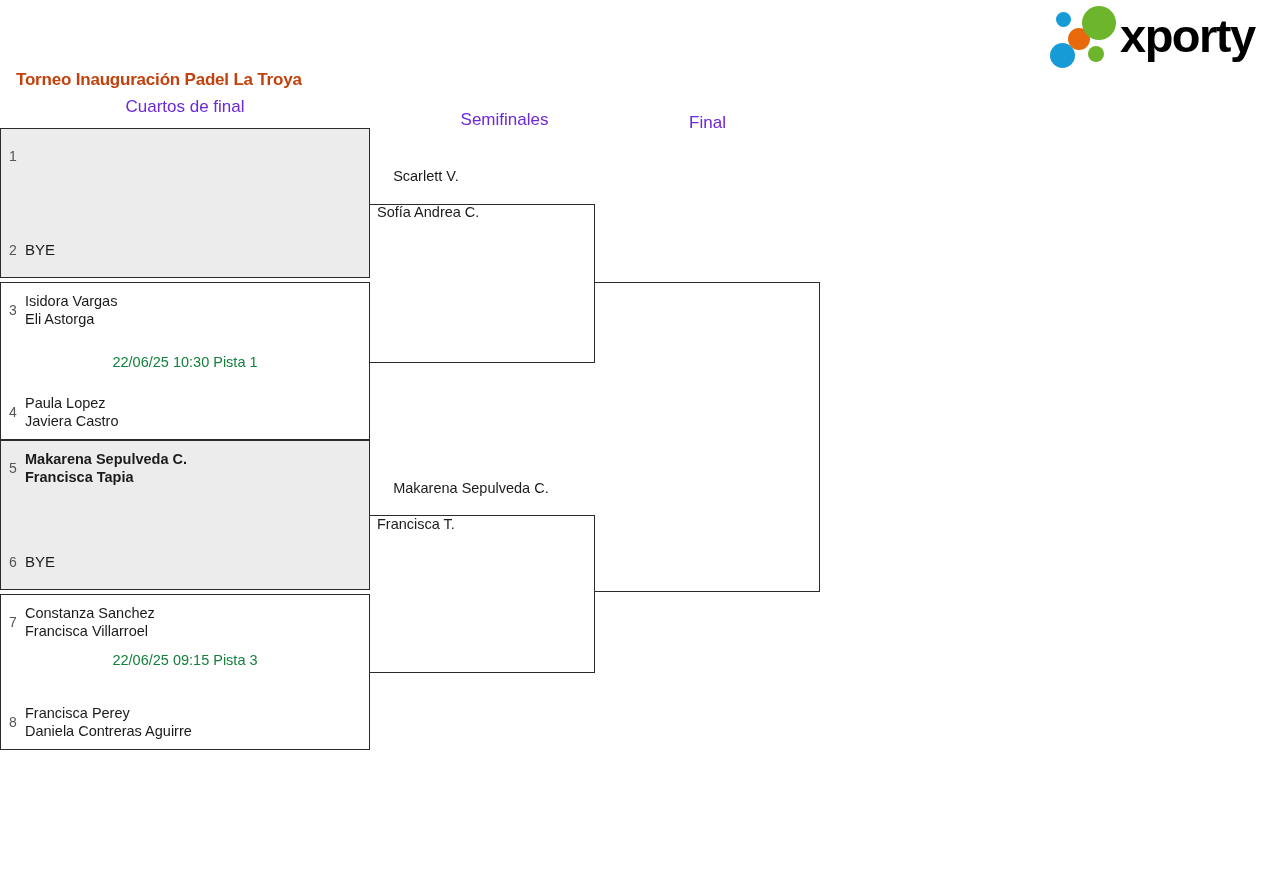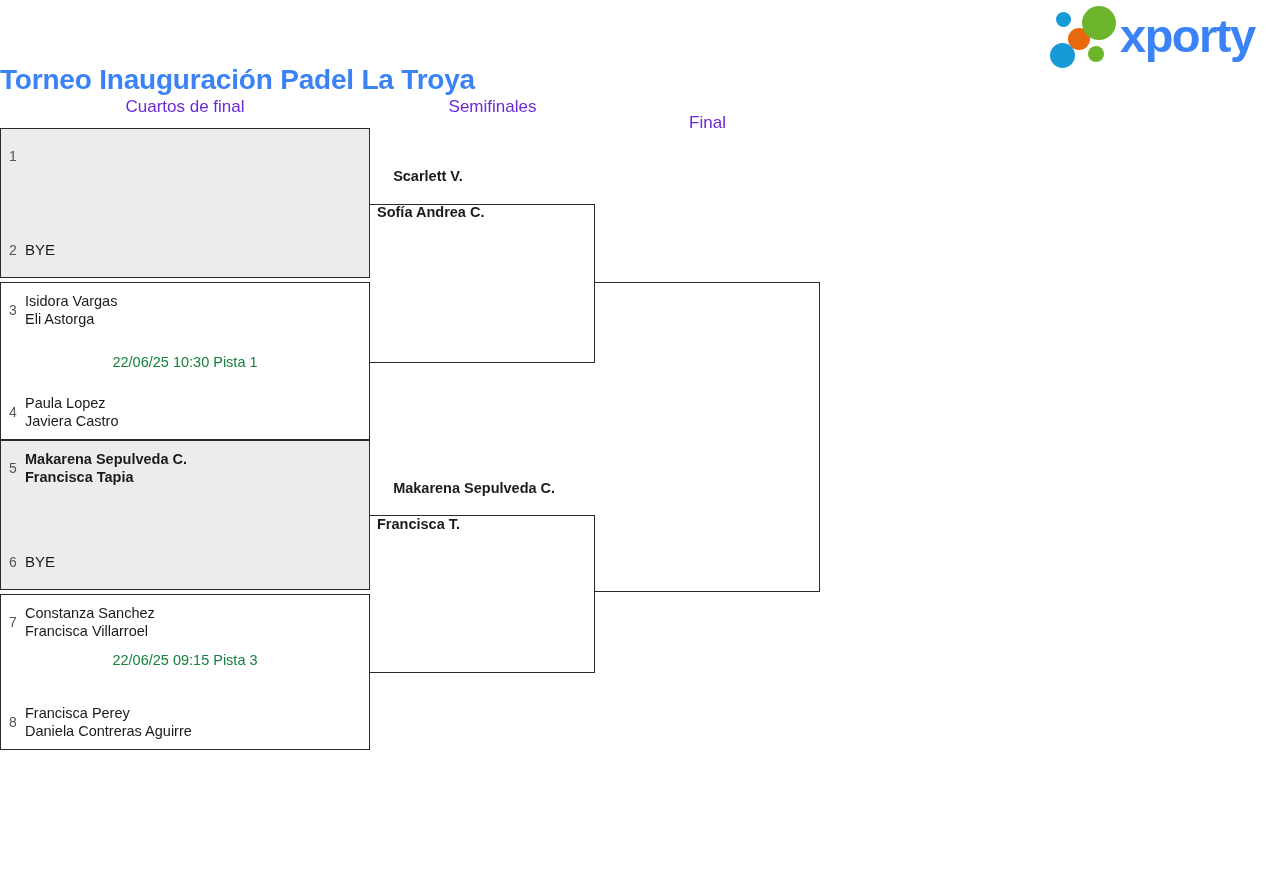--- a/index.html
+++ b/index.html
@@ -20,26 +20,27 @@
   
   #header {
     position: absolute;
     left: 0; top: 0;
     width: 1280px;
     height: 86px;
   }
   #title-block {
     position: absolute;
     left: 0; top: 2px;
-    font-size: 28px;
+    font-size: 17px;
     line-height: 31px;
     font-weight: 600;
     letter-spacing: -0.2px;
-    color: #3b82f6;
-    white-space: pre;
+    color: #c2410c;
+    white-space: pre;
+    padding-left: 16px;
   }
   #title-line1, #title-line2 { display: block; }
 
   
   #logo {
     position: absolute;
     left: 1048px; top: 4px;
     width: 228px; height: 64px;
   }
   .logo-dot { position: absolute; border-radius: 50%; }
@@ -60,21 +61,21 @@
   
   .round-header {
     position: absolute;
     top: 95px;
     font-size: 17px;
     line-height: 24px;
     text-align: center;
     color: #6d28d9;
   }
   #round-header-0 { left: 0px;   width: 370px; }
-  #round-header-1 { left: 380px; width: 225px; }
+  #round-header-1 { left: 392px; width: 225px; margin-top: 13px; }
   #round-header-2 { left: 595px; width: 225px; margin-top: 16px; }
 
   
   #bracket {
     position: absolute;
     left: 0; top: 0;
     width: 1280px; height: 883px;
   }
 
   
@@ -136,41 +137,40 @@
     background: transparent;
   }
 
   
   .advance-label {
     position: absolute;
     font-size: 14.5px;
     line-height: 18px;
     color: #1b1b1b;
     white-space: pre;
-    font-weight: bold;
   }
   .advance-label .p2 { display: block; }
 </style>
 </head>
 <body>
 
 <div id="header">
 
   <div id="title-block">
     <span id="title-line1">Torneo Inauguración Padel La Troya</span>
     <span id="title-line2">Fase final. Femenino C</span>
   </div>
 
   <div id="logo">
     <span class="logo-dot" id="logo-dot-blue-small" style="background: rgb(23, 155, 215);"></span>
     <span class="logo-dot" id="logo-dot-orange" style="background: rgb(232, 105, 11);"></span>
     <span class="logo-dot" id="logo-dot-blue-large" style="background: rgb(23, 155, 215);"></span>
     <span class="logo-dot" id="logo-dot-green-large" style="background: rgb(108, 181, 45);"></span>
     <span class="logo-dot" id="logo-dot-green-small" style="background: rgb(108, 181, 45);"></span>
-    <span id="logo-wordmark" style="color: #3b82f6;">xporty</span>
+    <span id="logo-wordmark" style="color: #000000;">xporty</span>
   </div>
 </div>
 
 <div class="round-header" id="round-header-0">Cuartos de final</div>
 <div class="round-header" id="round-header-1">Semifinales</div>
 <div class="round-header" id="round-header-2">Final</div>
 
 <div id="bracket">
 
   <div class="match-r1 highlight" id="qf-1" style="top:128px; height:150px;">

